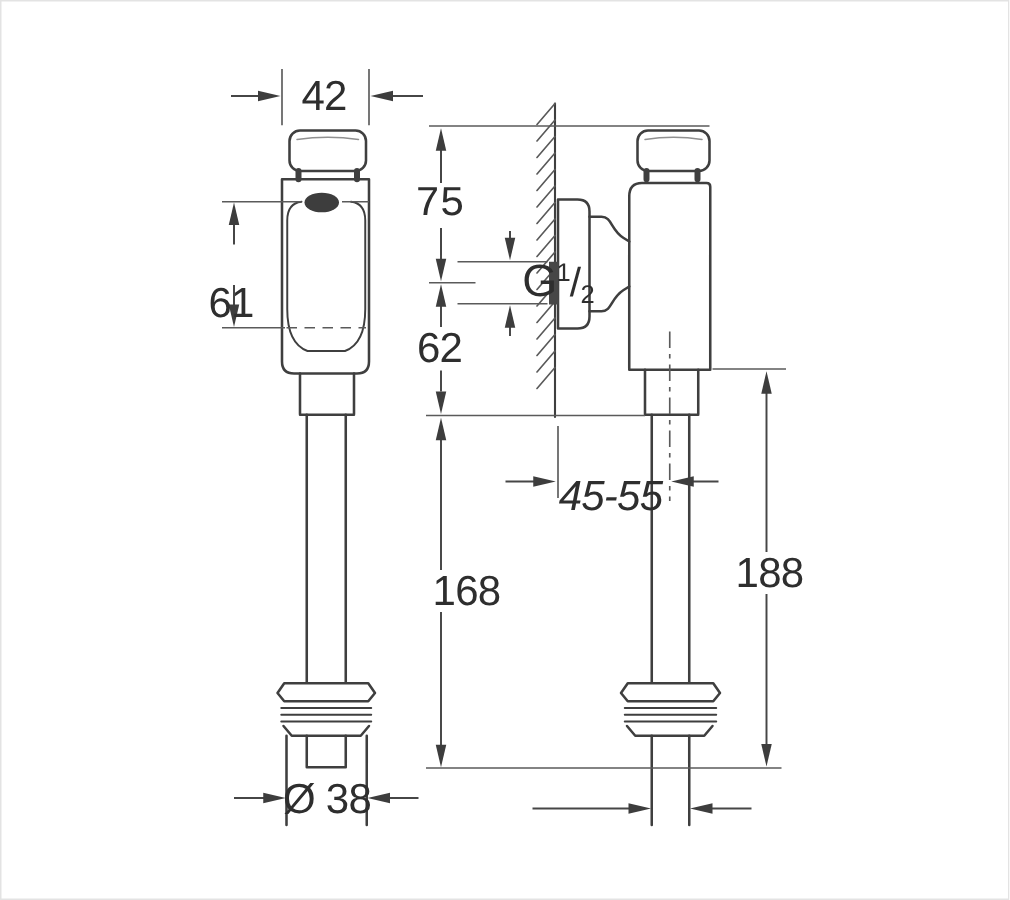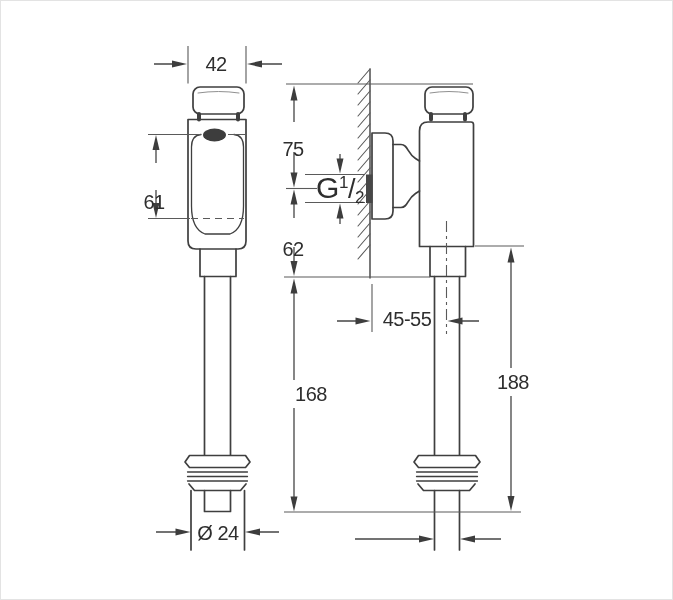--- a/index.html
+++ b/index.html
@@ -4,24 +4,24 @@
 <style>
   html,body{margin:0;padding:0;background:#fff;}
   #canvas{
     position:relative;width:673px;height:600px;background:#ffffff;
     border:1px solid #e3e3e3;box-sizing:border-box;overflow:hidden;
     font-family:"Liberation Sans", sans-serif;
   }
   #linework{position:absolute;left:0;top:0;}
   .dim-label{
     position:absolute;transform:translate(-50%,-50%);
-    font-size:20px;color:#2e2e2e;white-space:nowrap;letter-spacing:-0.5px;
+    font-size:28px;color:#2e2e2e;white-space:nowrap;letter-spacing:-0.5px;
     line-height:1;user-select:none;
   }
-  .thread-label{font-size:30px;}
+  .thread-label{font-size:30px;margin-left:32px;}
   .thread-label .sup{font-size:17px;position:relative;top:-10px;}
   .thread-label .sub{font-size:17px;position:relative;top:5px;}
   .thread-label .slash{font-size:27px;}
 </style>
 </head>
 <body>
 
 <div id="canvas">
 
   <svg id="linework" width="673" height="600" viewBox="0 0 673 600">
@@ -123,21 +123,21 @@
       <polygon points="510,510 506.5,495 513.5,495"></polygon>
       <polygon points="189.5,531 174.5,527.5 174.5,534.5"></polygon>
       <polygon points="244,531 259,527.5 259,534.5"></polygon>
       <polygon points="433,538 418,534.5 418,541.5"></polygon>
       <polygon points="459,538 474,534.5 474,541.5"></polygon>
     </g>
   </svg>
 
   <div class="dim-label" style="left:215px;top:63px;">42</div>
   <div class="dim-label" style="left:153px;top:175px;margin-top:26px;">61</div>
-  <div class="dim-label" style="left:292px;top:148px;">75</div>
-  <div class="dim-label" style="left:292px;top:248px;">62</div>
+  <div class="dim-label" style="left:292px;top:136px;font-family:Liberation Mono, monospace;">75</div>
+  <div class="dim-label" style="left:292px;top:231px;">62</div>
   <div class="dim-label thread-label" style="left:339px;top:187px;"><span>G</span><span class="sup">1</span><span class="slash">/</span><span class="sub">2</span></div>
-  <div class="dim-label" style="left:406px;top:318px;">45-55</div>
+  <div class="dim-label" style="left:406px;top:330px;font-style:italic;">45-55</div>
   <div class="dim-label" style="left:310px;top:393px;">168</div>
   <div class="dim-label" style="left:512px;top:381px;">188</div>
-  <div class="dim-label" style="left:217px;top:532px;">Ø 24</div>
+  <div class="dim-label" style="left:217px;top:532px;">Ø 38</div>
 
 </div>
 
 </body></html>

